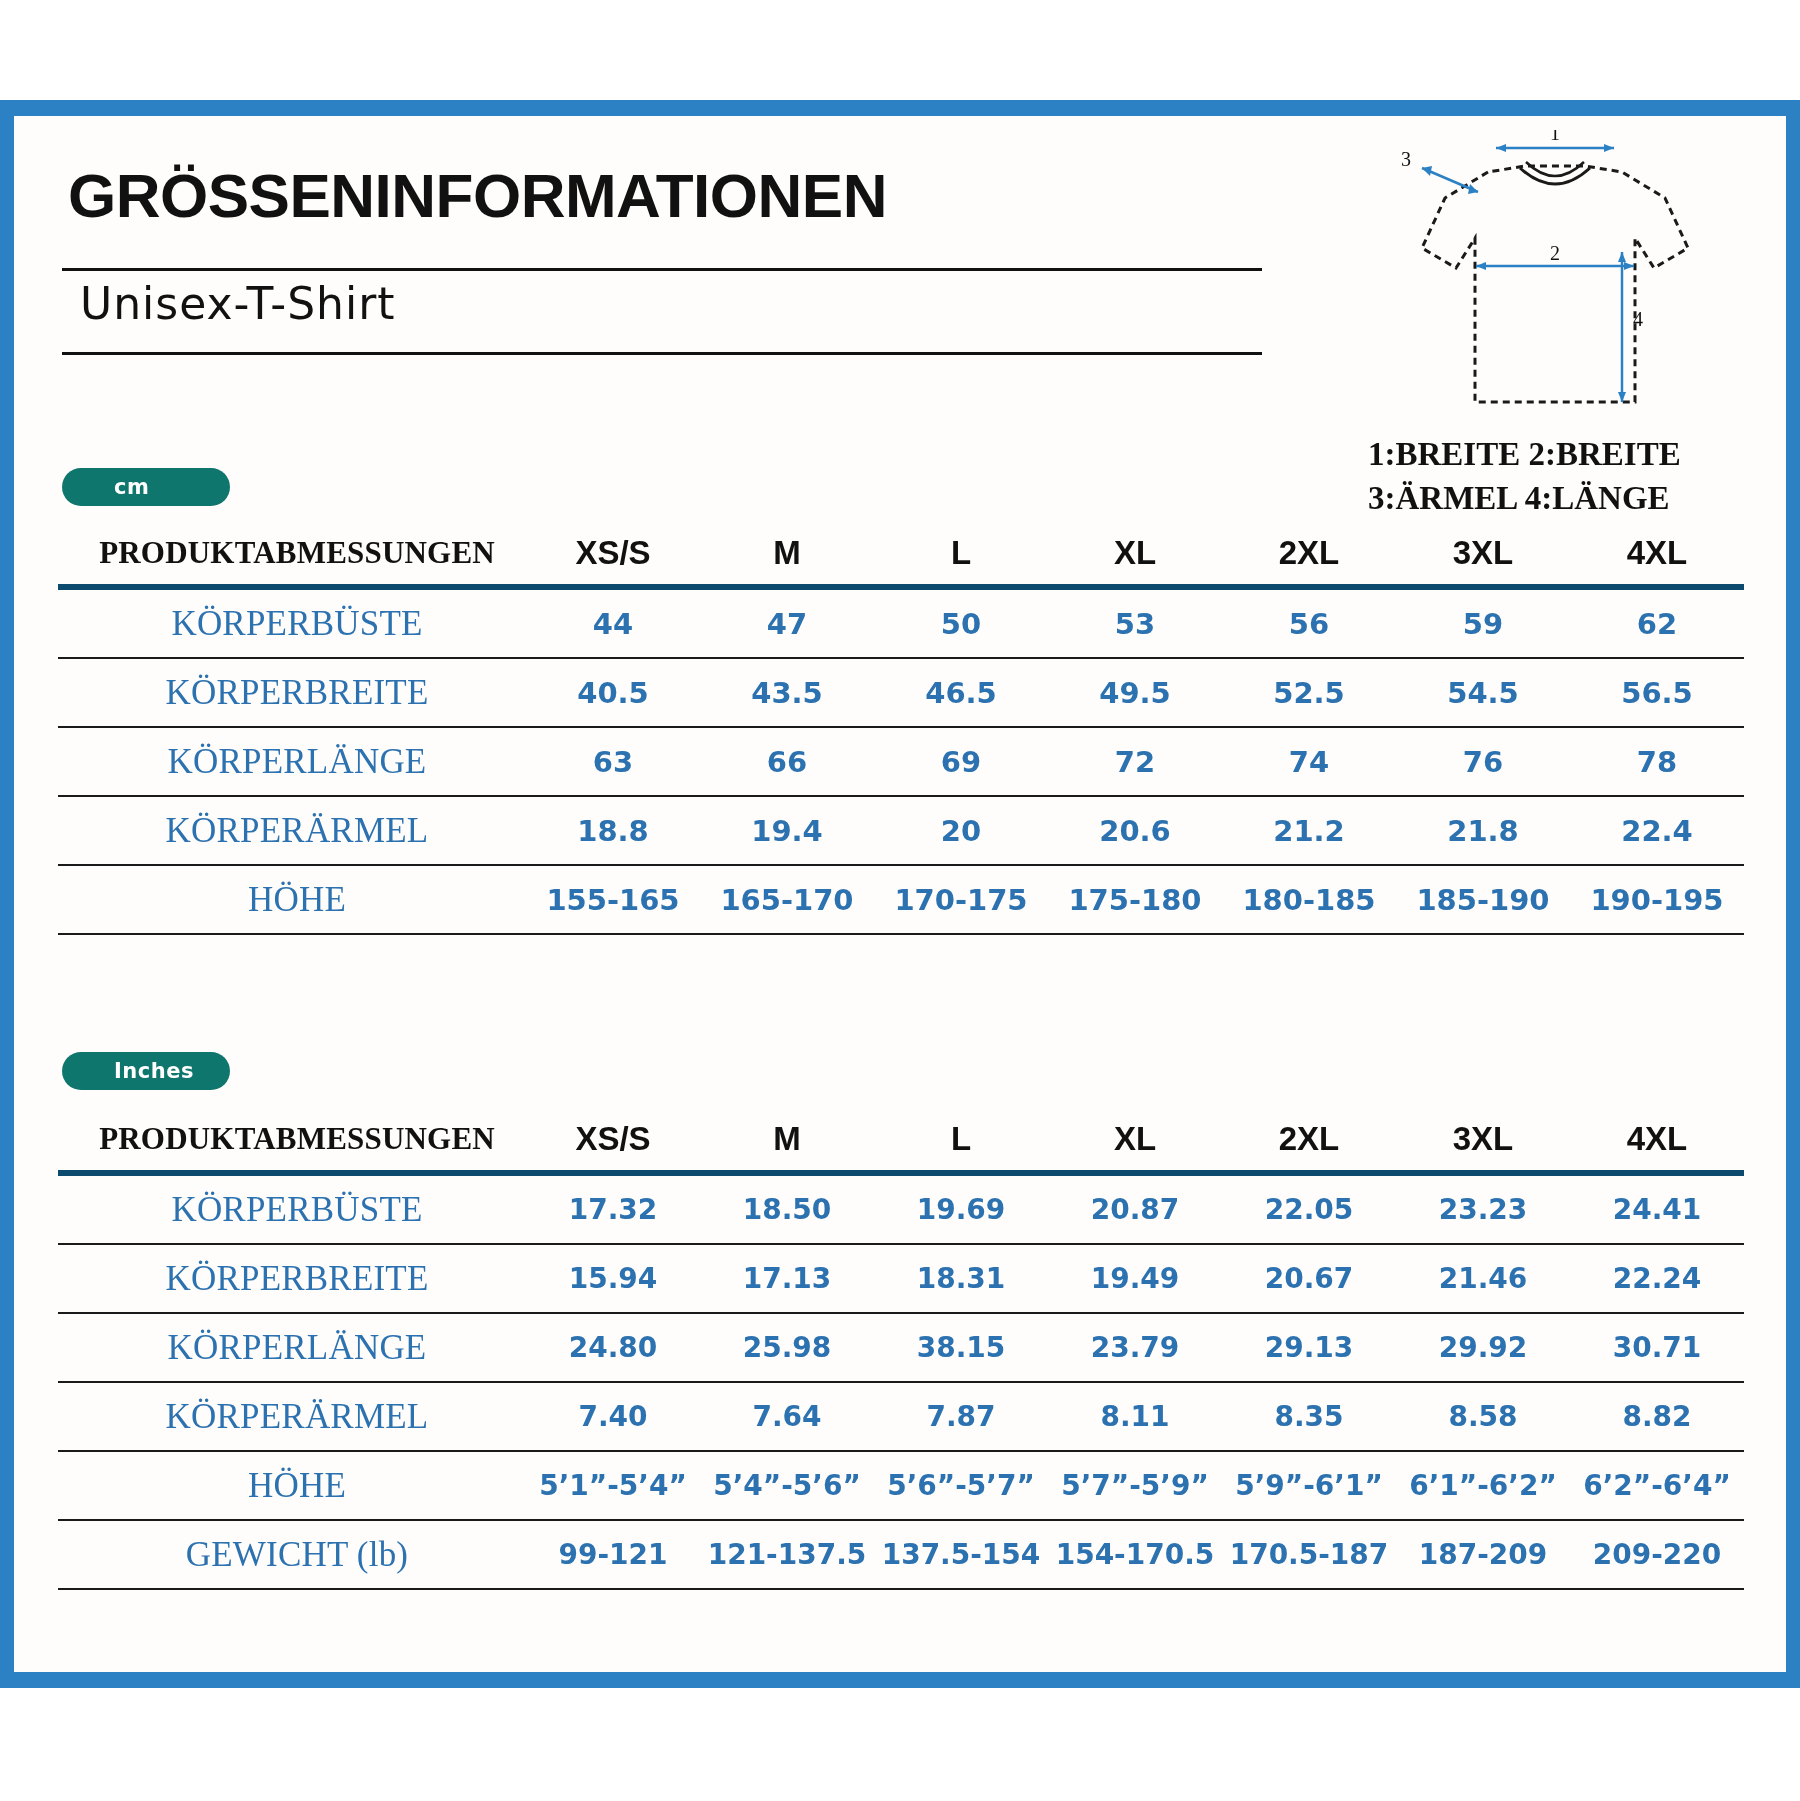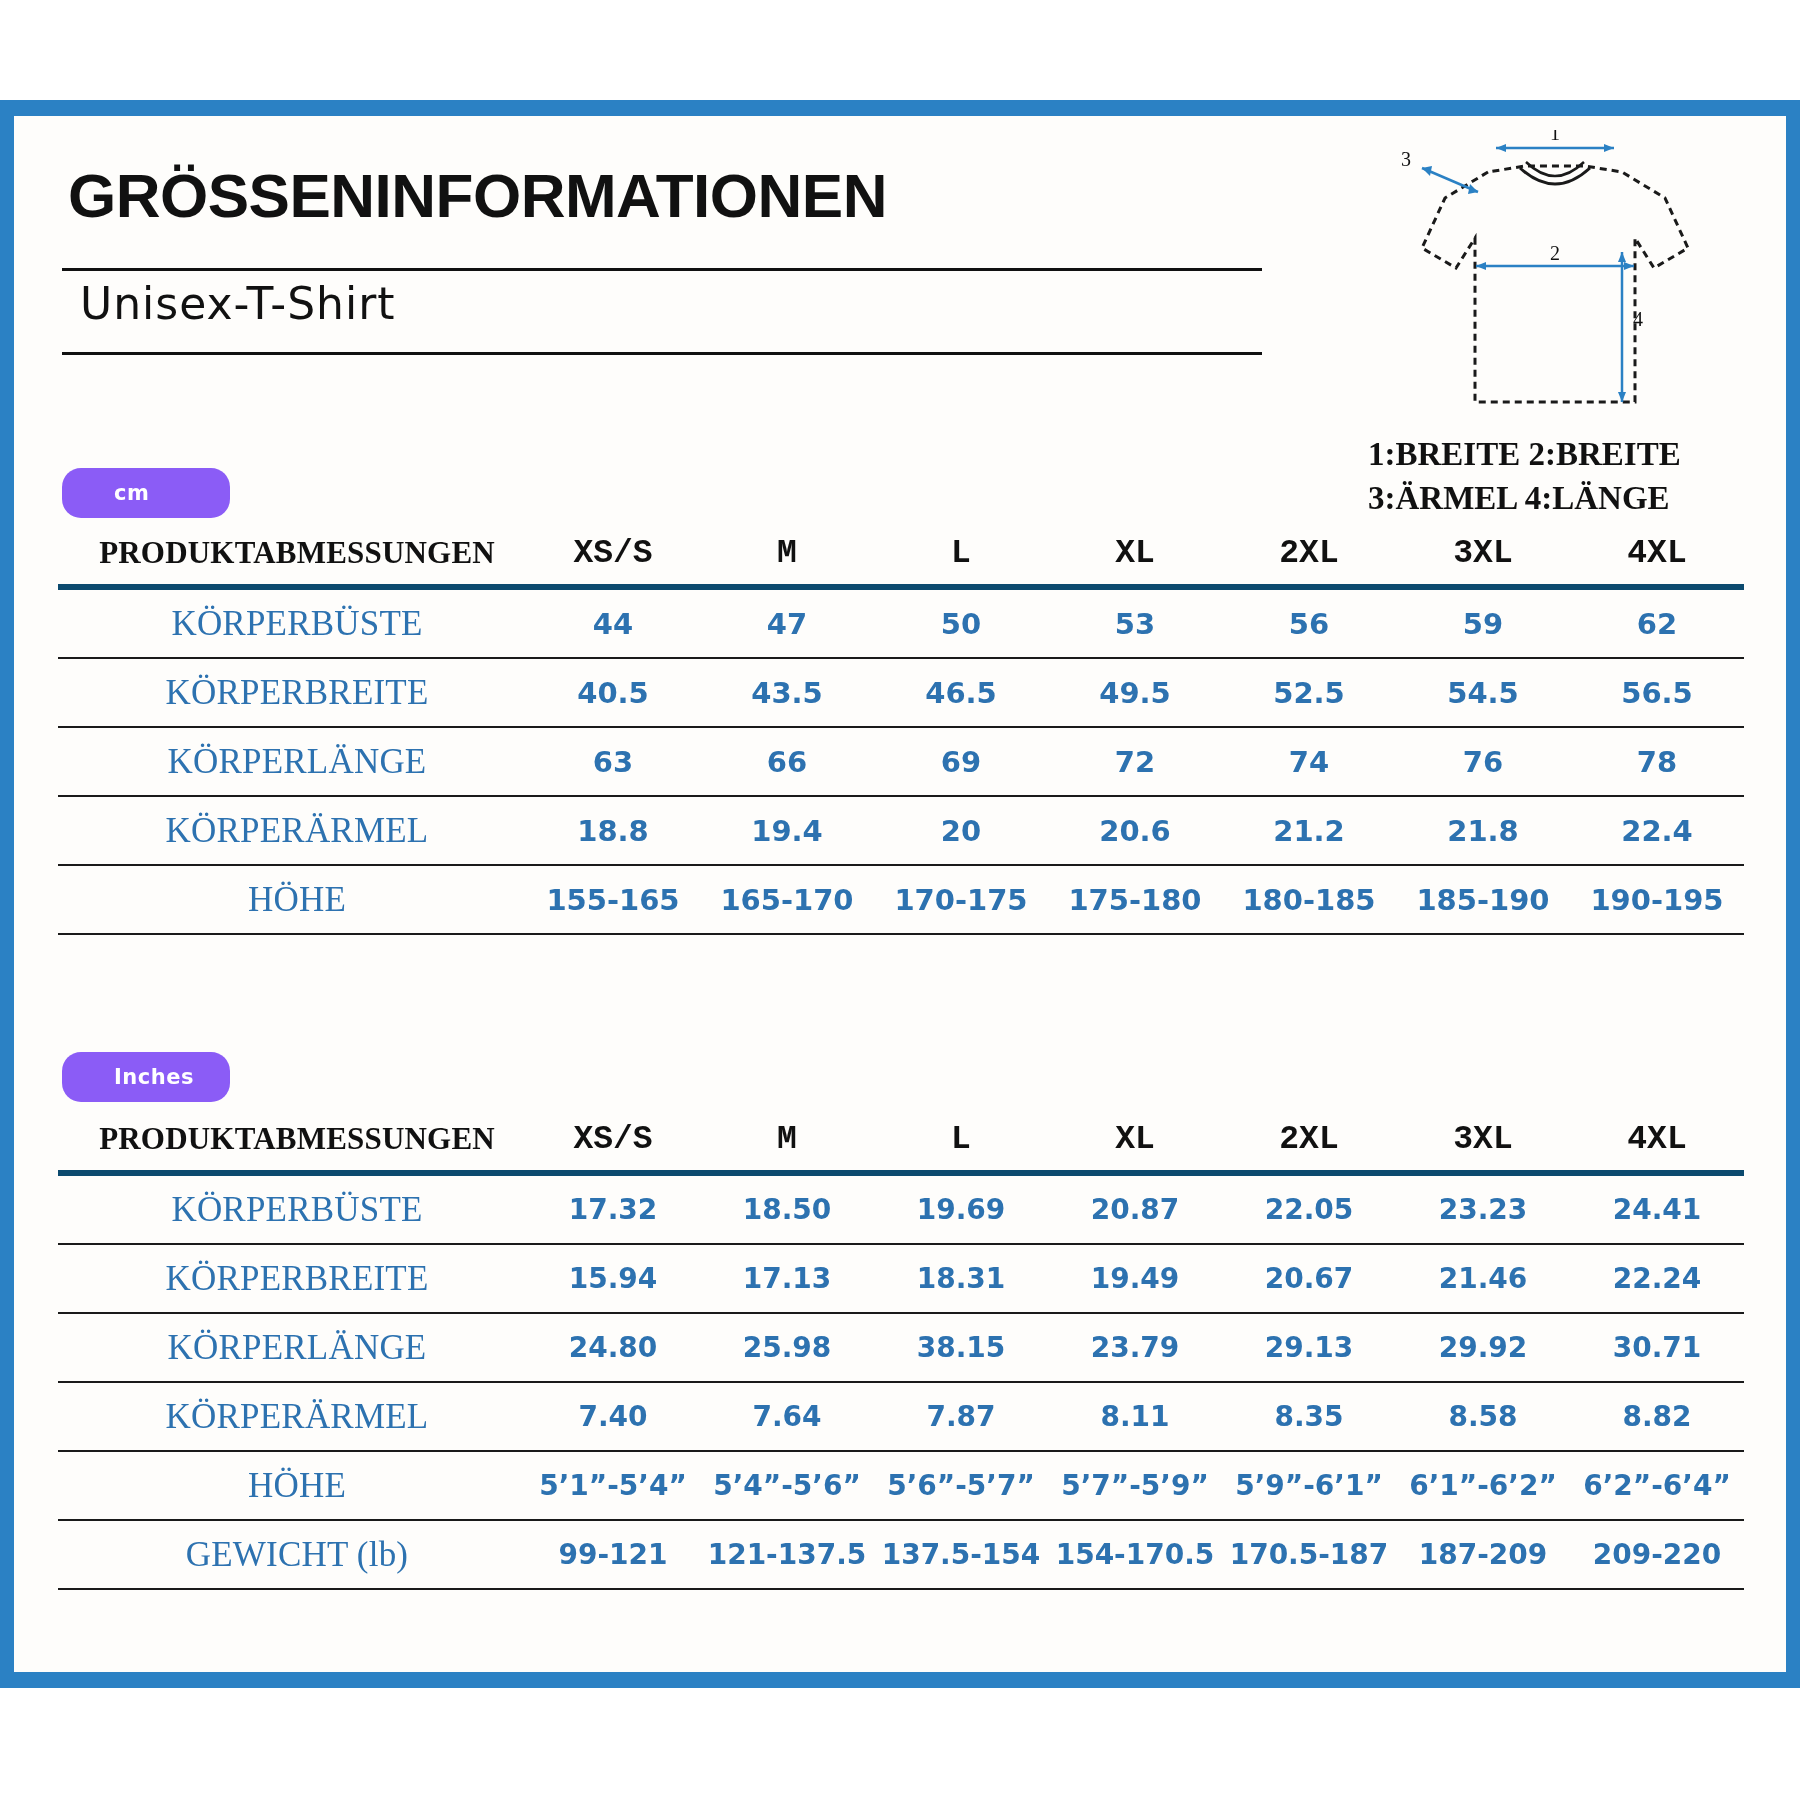--- a/index.html
+++ b/index.html
@@ -133,23 +133,23 @@
     font-weight: bold;
     font-size: 33px;
     color: #111111;
     line-height: 1.34;
     white-space: nowrap;
   }
 
   
   .pill {
     position: absolute;
-    height: 50px;
+    height: 38px;
     min-width: 168px;
-    background: #8b5cf6;
+    background: #0f766e;
     border-radius: 19px;
     color: #ffffff;
     font-family: "DejaVu Sans", sans-serif;
     font-weight: bold;
     font-size: 21px;
     display: flex;
     align-items: center;
     padding-left: 52px;
     box-sizing: border-box;
     letter-spacing: 0.5px;
@@ -186,21 +186,21 @@
   th.head-label {
     text-align: left;
     padding-left: 10px !important;
     font-family: "Liberation Serif", serif;
     font-weight: bold;
     font-size: 31px;
     color: #111111;
     letter-spacing: 0.2px;
   }
   th.head-size {
-    font-family: Liberation Mono, monospace;
+    font-family: Liberation Sans, sans-serif;
     font-weight: bold;
     font-size: 33px;
     color: #111111;
   }
   td.row-label {
     text-align: left;
     padding-left: 10px !important;
     font-family: "Liberation Serif", serif;
     font-size: 35px;
     color: #2d72b0;

